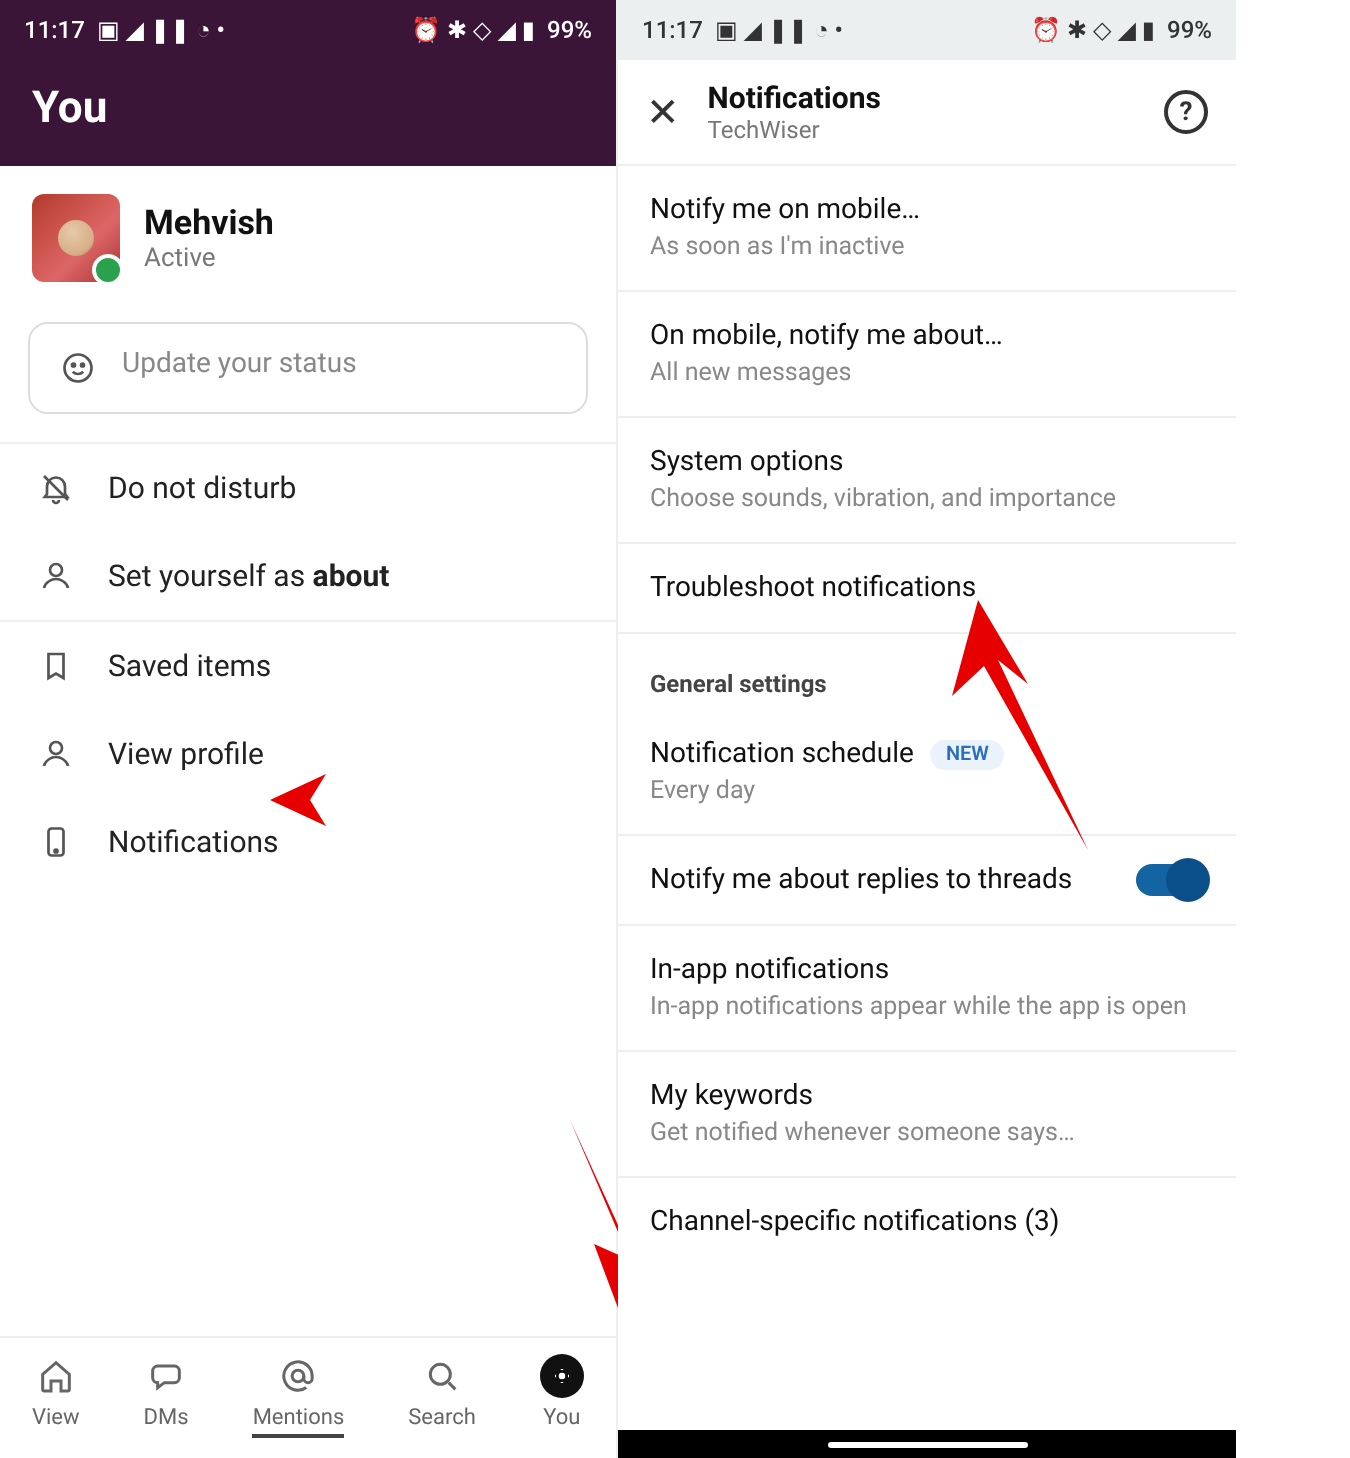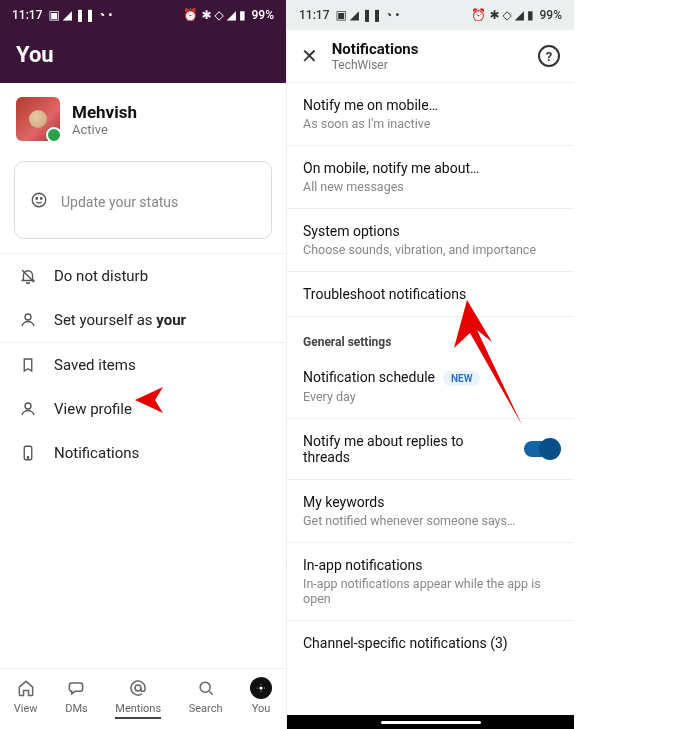--- a/index.html
+++ b/index.html
@@ -5,21 +5,21 @@
   * { box-sizing: border-box; margin: 0; padding: 0; }
   body {
     font-family: -apple-system, BlinkMacSystemFont, "Segoe UI", Roboto, Helvetica, Arial, sans-serif;
     background: #fff;
     width: 675px;
     height: 729px;
     overflow: hidden;
     display: flex;
   }
   .phone {
-    width: 287px;
+    width: 309px;
     height: 729px;
     position: relative;
     background: #fff;
     flex-shrink: 0;
   }
   .phone-left { border-right: 1px solid #eee; }
   .phone-right .statusbar { background: #eceff0; color: #333; }
   .statusbar {
     height: 30px;
     background: #3a1538;
@@ -70,21 +70,21 @@
   .avatar::after {
     content: "";
     position: absolute; right: -2px; bottom: -2px;
     width: 12px; height: 12px; border-radius: 50%;
     background: #2aa14c; border: 2px solid #fff;
   }
   .profile-name { font-size: 17px; font-weight: 700; color: #111; }
   .profile-status { font-size: 13px; color: #777; }
   .status-btn {
     margin: 6px 14px 14px; border: 1px solid #ddd; border-radius: 10px;
-    padding: 28px 14px; display: flex; align-items: flex-end; gap: 12px;
+    padding: 12px 14px; display: flex; align-items: flex-start; gap: 12px;
     color: #888; font-size: 14px;
   }
   .menu { border-top: 1px solid #eee; }
   .menu-item {
     display: flex; align-items: center; gap: 16px; padding: 12px 18px;
     font-size: 15px; color: #222;
   }
   .menu-icon { width: 20px; height: 20px; color: #555; display: flex; align-items: center; justify-content: center; flex-shrink: 0; }
   .menu-sep { border-top: 1px solid #eee; }
   .away-bold { font-weight: 700; }
@@ -183,21 +183,21 @@
       </span>
       <span>Do not disturb</span>
     </div>
     <div class="menu-item">
       <span class="menu-icon">
         <svg viewBox="0 0 24 24" width="18" height="18" fill="none" stroke="currentColor" stroke-width="1.8">
             <circle cx="12" cy="8" r="4"></circle>
             <path d="M4 20c1-4 5-6 8-6s7 2 8 6"></path>
           </svg>
       </span>
-      <span><span>Set yourself as </span><span class="away-bold">your</span></span>
+      <span><span>Set yourself as </span><span class="away-bold">about</span></span>
     </div>
     <div class="menu-sep"></div>
     <div class="menu-item">
       <span class="menu-icon">
         <svg viewBox="0 0 24 24" width="18" height="18" fill="none" stroke="currentColor" stroke-width="1.8">
             <path d="M7 4h10v16l-5-3-5 3V4z"></path>
           </svg>
       </span>
       <span>Saved items</span>
     </div>
@@ -322,26 +322,26 @@
     <div class="s-title">
       <span>Notification schedule</span><span class="badge-new">NEW</span>
     </div>
     <div class="s-sub">Every day</div>
   </div>
   <div class="setting toggle-row">
     <div class="s-title">Notify me about replies to threads</div>
     <div class="toggle"></div>
   </div>
   <div class="setting">
+    <div class="s-title">In-app notifications</div>
+    <div class="s-sub">In-app notifications appear while the app is open</div>
+  </div>
+  <div class="setting">
     <div class="s-title">My keywords</div>
     <div class="s-sub">Get notified whenever someone says…</div>
-  </div>
-  <div class="setting">
-    <div class="s-title">In-app notifications</div>
-    <div class="s-sub">In-app notifications appear while the app is open</div>
   </div>
   <div class="setting" style="border-bottom:none;">
     <div class="s-title">Channel-specific notifications (3)</div>
   </div>
 
   <div class="nav-handle"></div>
 
   <div class="arrow" style="left:165px; top:300px;">
     <svg width="80" height="130" viewBox="0 0 80 130">
         <path d="M70 125 L25 30 L40 42 L15 0 L2 48 L18 33 Z" fill="#e60000"></path>

